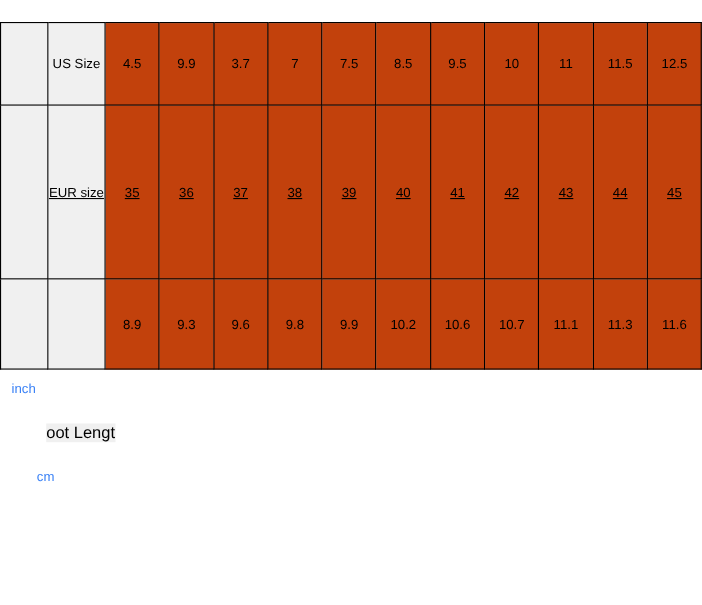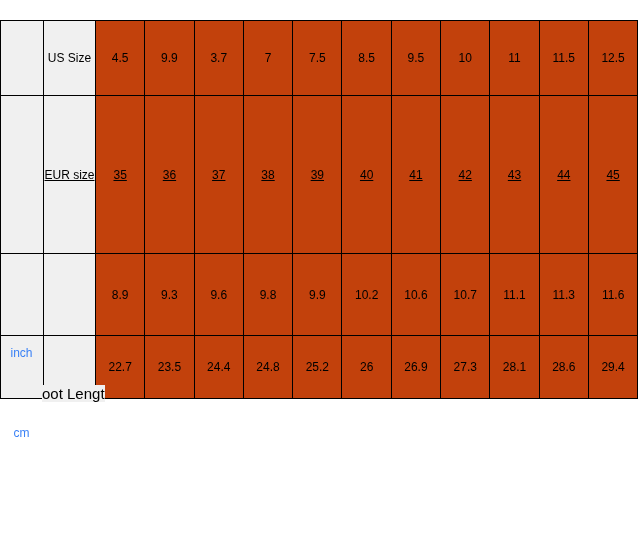--- a/index.html
+++ b/index.html
@@ -72,21 +72,21 @@
   
   .outside-label {
     position: absolute;
     font-size: 12px;
     color: #3b82f6;
     text-align: center;
     width: 43px;
     left: 0;
   }
   #lbl-inch { top: 346px; }
-  #lbl-cm  { top: 426px; }
+  #lbl-cm  { top: 426px; margin-left: 20px; }
 
   
   .foot-length {
     position: absolute;
     left: 42px;
     top: 385px;
     font-size: 15px;
     color: #000000;
     background: #f0f0f0;
     white-space: nowrap;
@@ -164,35 +164,20 @@
         <td class="val-cell">9.6</td>
         <td class="val-cell">9.8</td>
         <td class="val-cell">9.9</td>
         <td class="val-cell">10.2</td>
         <td class="val-cell">10.6</td>
         <td class="val-cell">10.7</td>
         <td class="val-cell">11.1</td>
         <td class="val-cell">11.3</td>
         <td class="val-cell">11.6</td>
       </tr>
-      <tr class="row-cm">
-        <td class="spacer-cell"></td>
-        <td class="label-cell"></td>
-        <td class="val-cell">22.7</td>
-        <td class="val-cell">23.5</td>
-        <td class="val-cell">24.4</td>
-        <td class="val-cell">24.8</td>
-        <td class="val-cell">25.2</td>
-        <td class="val-cell">26</td>
-        <td class="val-cell">26.9</td>
-        <td class="val-cell">27.3</td>
-        <td class="val-cell">28.1</td>
-        <td class="val-cell">28.6</td>
-        <td class="val-cell">29.4</td>
-      </tr>
     </tbody>
   </table>
 
   <div class="outside-label" id="lbl-inch">inch</div>
   <div class="outside-label" id="lbl-cm">cm</div>
 
   <div class="foot-length">oot Lengt</div>
 
 
 </div>

